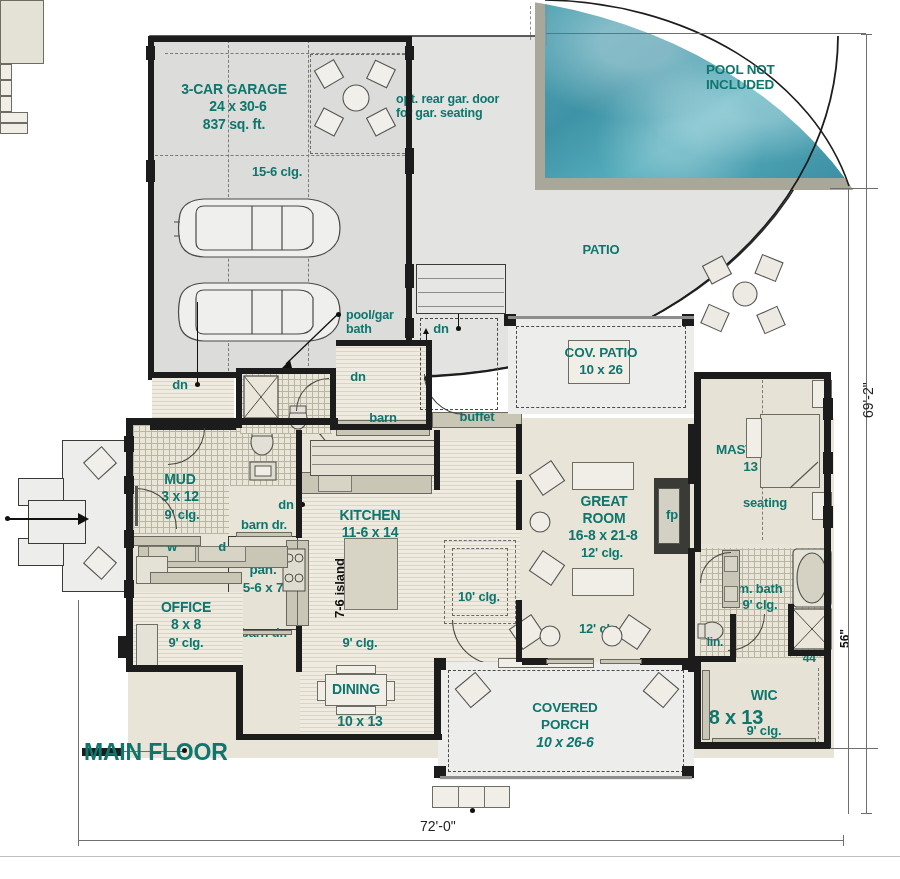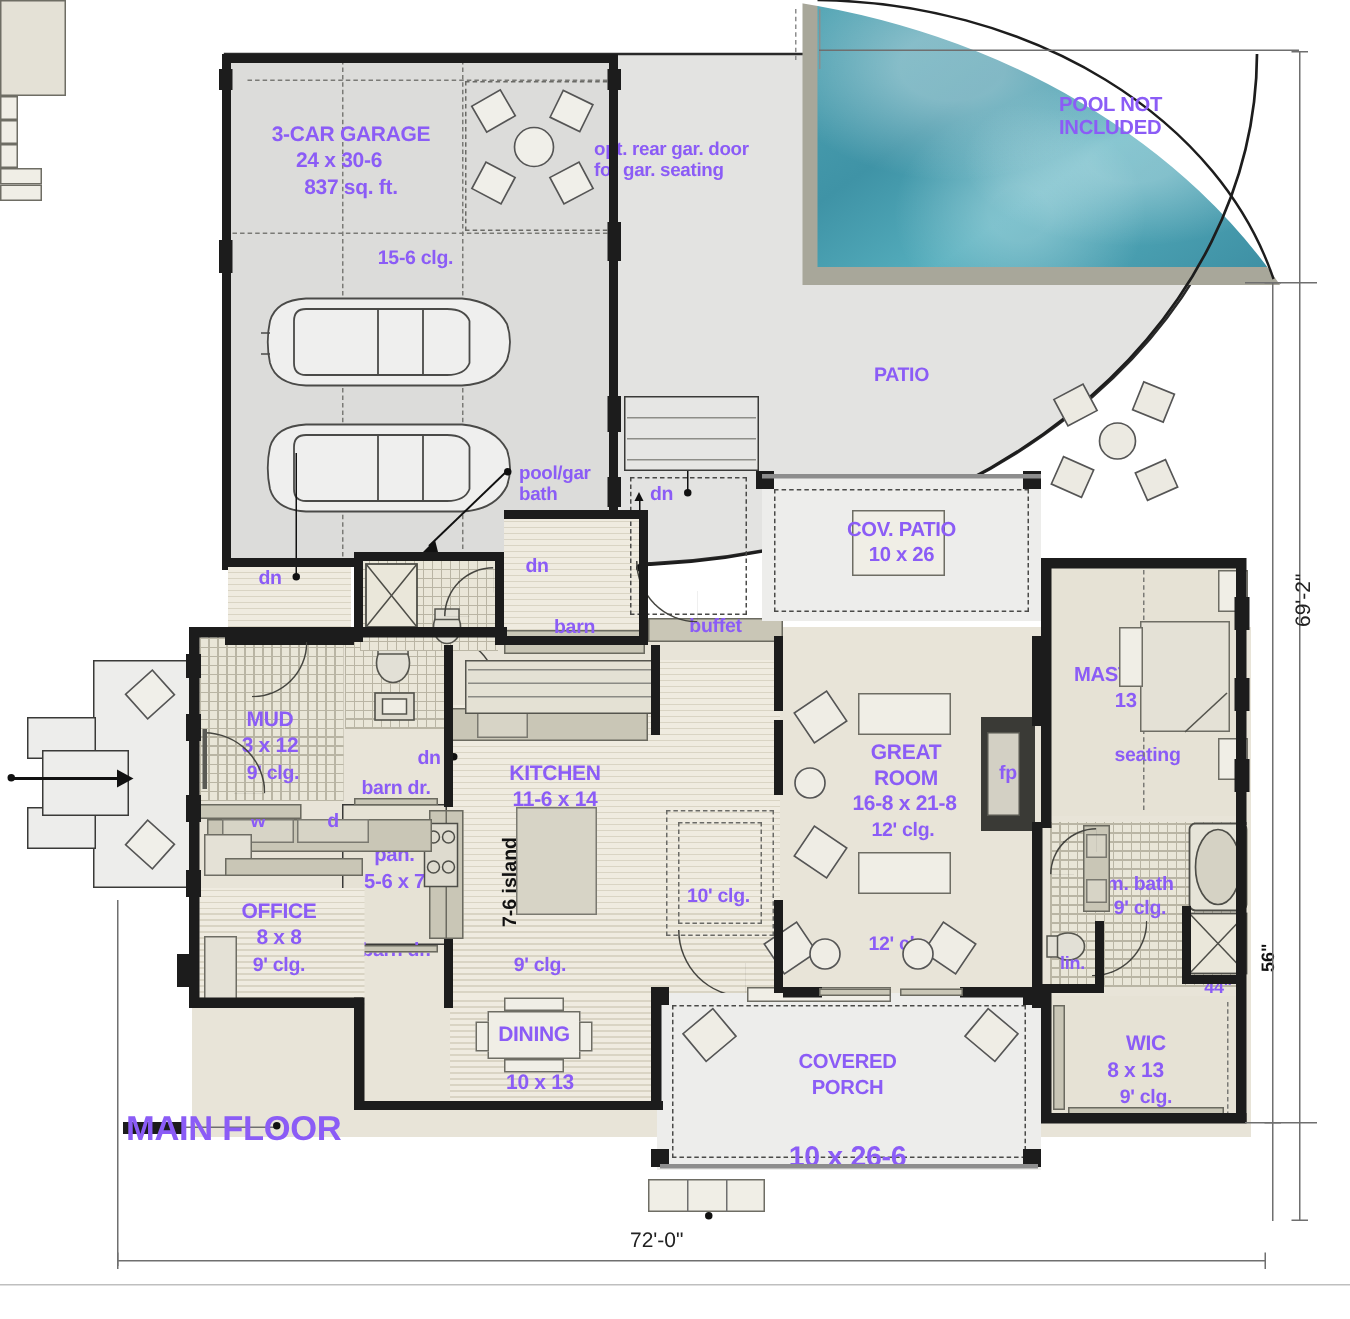--- a/index.html
+++ b/index.html
@@ -33,21 +33,21 @@
   .furn-w{background:#f0eee6;border:1.2px solid #6e6d64;}
 
   
   .wall{background:#1c1c1c;}
   .wall-grey{background:#8d8d8d;}
   .out1{border:1px solid #3a3a38;}
   .dash{border:1.4px dashed #4a4a48;}
   .dash-thin{border:1px dashed #6a6a66;}
 
   
-  .lbl{position:absolute;color:#8b5cf6;font-weight:bold;text-align:center;line-height:1.12;
+  .lbl{position:absolute;color:#0f766e;font-weight:bold;text-align:center;line-height:1.12;
        white-space:pre;letter-spacing:-.2px;}
   .vlbl{position:absolute;color:#111;font-weight:bold;white-space:pre;
         transform-origin:0 0;}
   .dimtxt{position:absolute;color:#222;font-weight:normal;white-space:pre;}
 
   
   .dimline{position:absolute;background:#6f6f6f;}
   .dimtick{position:absolute;background:#6f6f6f;}
   .dot{position:absolute;width:5px;height:5px;border-radius:50%;background:#111;}
   .arrowup:after{content:"";position:absolute;left:-3px;top:-4px;border-left:3.5px solid transparent;
@@ -115,21 +115,21 @@
       <circle cx="44" cy="40" r="13"></circle>
     </g>
   </svg>
 
   <div class="ab" style="left:228px;top:40px;width:0;height:336px;border-left:1.2px dashed #7a7a76;"></div>
   <div class="ab" style="left:308px;top:40px;width:0;height:336px;border-left:1.2px dashed #7a7a76;"></div>
   <div class="ab" style="left:165px;top:53px;width:245px;height:0;border-top:1.2px dashed #7a7a76;"></div>
   <div class="ab" style="left:155px;top:155px;width:255px;height:0;border-top:1.2px dashed #7a7a76;"></div>
 
   <div class="lbl" style="left:160px;top:82px;width:148px;font-size:14px;">3-CAR GARAGE</div>
-  <div class="lbl" style="left:152px;top:99px;width:148px;font-size:14px;">24 x 30-6</div>
+  <div class="lbl" style="left:164px;top:99px;width:148px;font-size:14px;">24 x 30-6</div>
   <div class="lbl" style="left:160px;top:117px;width:148px;font-size:14px;">837 sq. ft.</div>
   <div class="lbl" style="left:222px;top:165px;width:110px;font-size:13px;">15-6 clg.</div>
 
   <div class="lbl" style="left:396px;top:92px;width:140px;font-size:12.5px;text-align:left;">opt. rear gar. door
 for gar. seating</div>
 
   <svg class="ab" style="left:170px;top:192px;width:175px;height:72px;">
     <g fill="#efefee" stroke="#4a4a48" stroke-width="1.2">
       <path d="M10,22 Q14,8 34,7 L138,7 Q160,9 168,24 Q172,36 168,48 Q160,64 138,65 L34,65 Q14,64 10,50 Q7,36 10,22 Z"></path>
       <path d="M34,14 L128,14 Q140,14 143,22 L143,50 Q140,58 128,58 L34,58 Q26,58 26,50 L26,22 Q26,14 34,14 Z" fill="none"></path>
@@ -397,31 +397,31 @@
     <ellipse cx="14" cy="13" rx="11" ry="9" fill="#e2e0d6" stroke="#55554e" stroke-width="1.1"></ellipse>
     <rect x="0" y="6" width="7" height="14" fill="#e2e0d6" stroke="#55554e" stroke-width="1"></rect>
   </svg>
 
   <div class="lbl" style="left:698px;top:636px;width:34px;font-size:12px;">lin.</div>
   <div class="swing arc-tl" style="left:728px;top:614px;width:36px;height:36px;"></div>
   <div class="swing arc-br" style="left:700px;top:552px;width:30px;height:30px;"></div>
 
   <div class="ab room-tan2" style="left:700px;top:664px;width:128px;height:82px;"></div>
   <div class="lbl" style="left:700px;top:688px;width:128px;font-size:14px;">WIC</div>
-  <div class="lbl" style="left:693px;top:706px;width:128px;font-size:14px;">8 x 13</div>
+  <div class="lbl" style="left:672px;top:706px;width:128px;font-size:20px;">8 x 13</div>
   <div class="lbl" style="left:700px;top:724px;width:128px;font-size:13px;">9' clg.</div>
   <div class="ab cab" style="left:712px;top:738px;width:104px;height:10px;"></div>
   <div class="ab" style="left:818px;top:668px;width:0;height:76px;border-left:1.2px dashed #7a7a76;"></div>
   <div class="ab cab" style="left:702px;top:670px;width:8px;height:70px;"></div>
 
   <div class="ab porch-grey" style="left:438px;top:662px;width:256px;height:118px;"></div>
   <div class="ab dash" style="left:448px;top:670px;width:236px;height:102px;"></div>
   <div class="lbl" style="left:500px;top:700px;width:130px;font-size:13.5px;">COVERED</div>
   <div class="lbl" style="left:500px;top:717px;width:130px;font-size:13.5px;">PORCH</div>
-  <div class="lbl" style="left:500px;top:761px;width:130px;font-size:19px;">10 x 26-6</div>
+  <div class="lbl" style="left:500px;top:735px;width:130px;font-size:14px;font-style:italic;">10 x 26-6</div>
   <svg class="ab" style="left:452px;top:672px;width:232px;height:46px;">
     <g fill="#efede5" stroke="#555" stroke-width="1.1">
       <rect x="8" y="6" width="26" height="24" transform="rotate(-40 21 18)"></rect>
       <rect x="196" y="6" width="26" height="24" transform="rotate(40 209 18)"></rect>
     </g>
   </svg>
 
   <div class="ab wall" style="left:434px;top:658px;width:12px;height:12px;"></div>
   <div class="ab wall" style="left:682px;top:658px;width:12px;height:12px;"></div>
   <div class="ab wall" style="left:434px;top:766px;width:12px;height:12px;"></div>

